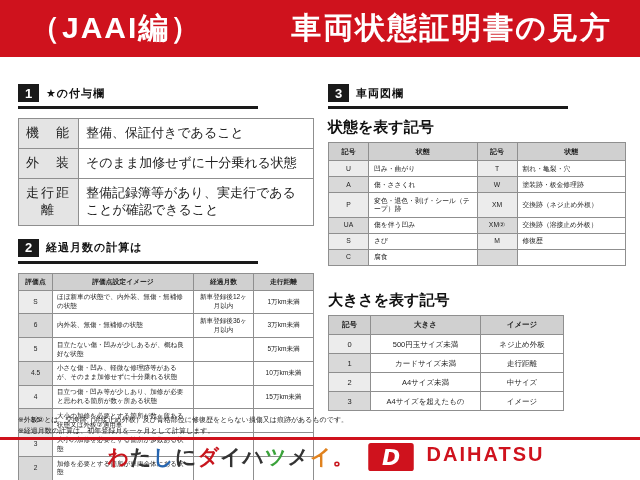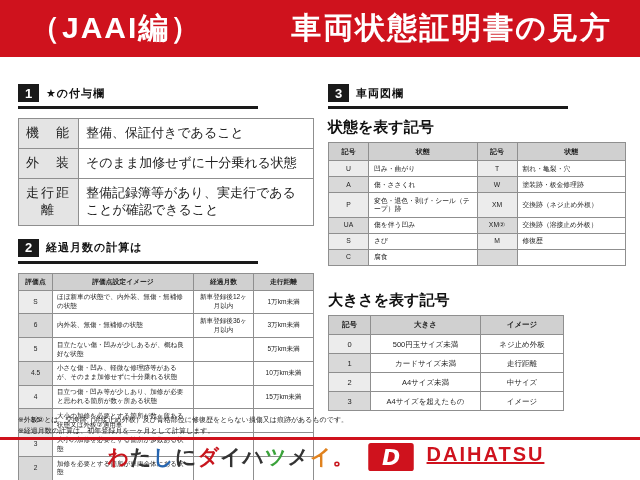--- a/index.html
+++ b/index.html
@@ -49,21 +49,21 @@
   .t4 tbody tr:nth-child(even) .sym { background:#d9d9d9; }
 
   .notes { position:absolute; left:18px; top:414px; font-size:7px; color:#1a1a1a; line-height:1.6; }
 
   .redline { position:absolute; top:437px; left:0; width:640px; height:3px; background:#cf121d; }
 
   .footer { position:absolute; top:443px; left:6px; width:640px; height:37px;
             display:flex; align-items:flex-start; justify-content:center; gap:13px; }
   .slogan { font-size:21px; font-weight:bold; letter-spacing:1px; }
   .dlogo  { width:46px; height:28px; display:block; }
-  .brand  { color:#cf121d; font-size:20px; font-weight:bold; letter-spacing:2px;text-decoration:underline; }
+  .brand  { color:#cf121d; font-size:20px; font-weight:bold; letter-spacing:2px; }
 </style>
 </head>
 <body>
 
 <div class="page">
 
   <div class="banner">
     <span>（JAAI編）</span>
     <span>車両状態証明書の見方</span>
   </div>

